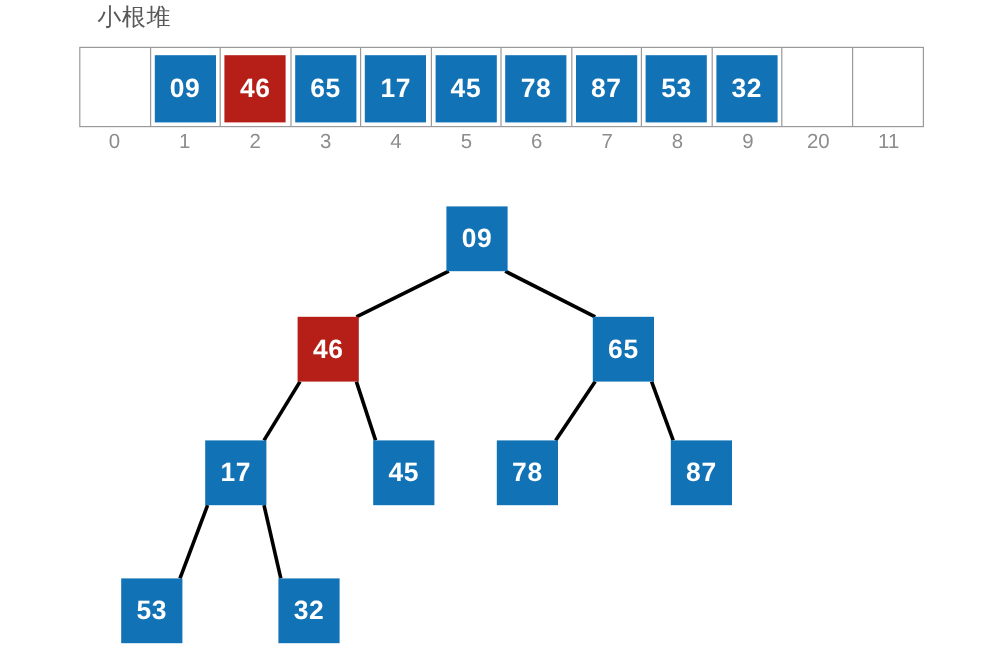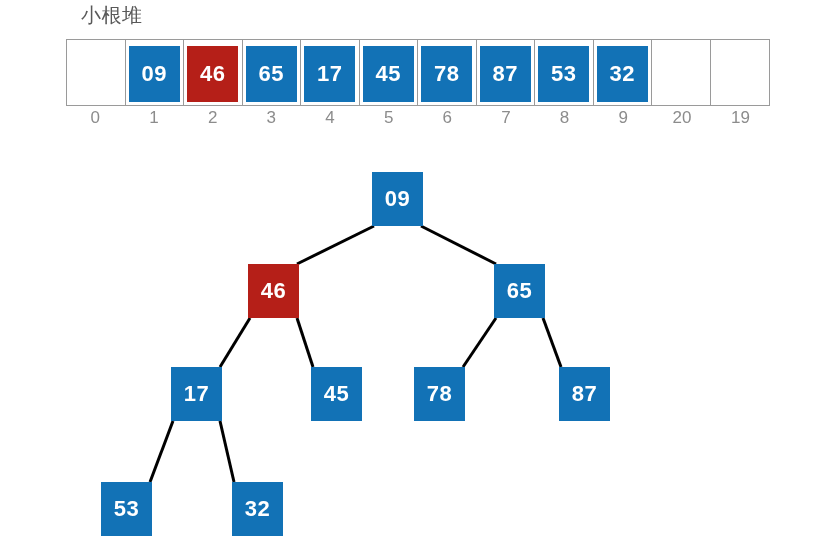--- a/index.html
+++ b/index.html
@@ -169,21 +169,21 @@
     <div class="index-label">1</div>
     <div class="index-label">2</div>
     <div class="index-label">3</div>
     <div class="index-label">4</div>
     <div class="index-label">5</div>
     <div class="index-label">6</div>
     <div class="index-label">7</div>
     <div class="index-label">8</div>
     <div class="index-label">9</div>
     <div class="index-label">20</div>
-    <div class="index-label">19</div>
+    <div class="index-label">11</div>
   </div>
 
 <div id="tree-area">
   <svg id="tree-edges" viewBox="0 0 820 554">
       <line x1="374" y1="226" x2="297" y2="264" stroke="#000000" stroke-width="3"></line>
       <line x1="421" y1="226" x2="496" y2="264" stroke="#000000" stroke-width="3"></line>
       <line x1="250" y1="318" x2="220" y2="367" stroke="#000000" stroke-width="3"></line>
       <line x1="297" y1="318" x2="313" y2="367" stroke="#000000" stroke-width="3"></line>
       <line x1="496" y1="318" x2="463" y2="367" stroke="#000000" stroke-width="3"></line>
       <line x1="543" y1="318" x2="561" y2="367" stroke="#000000" stroke-width="3"></line>

